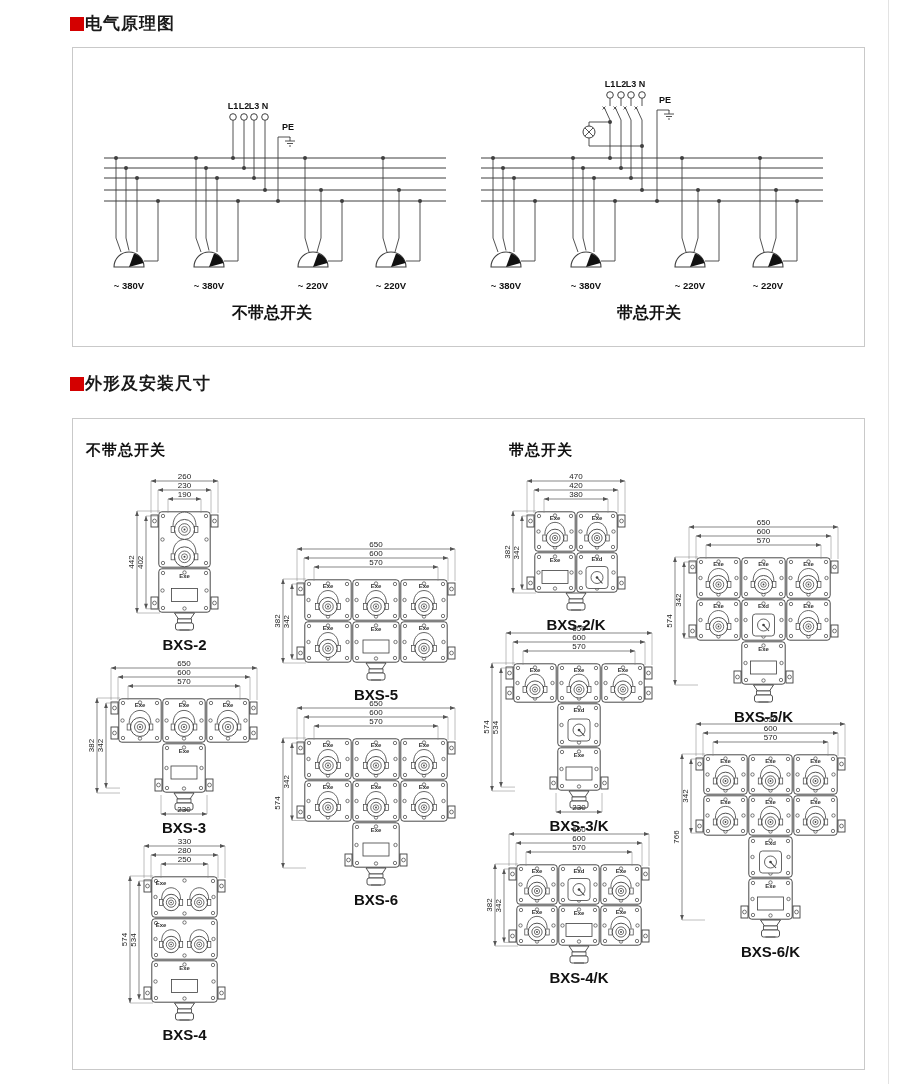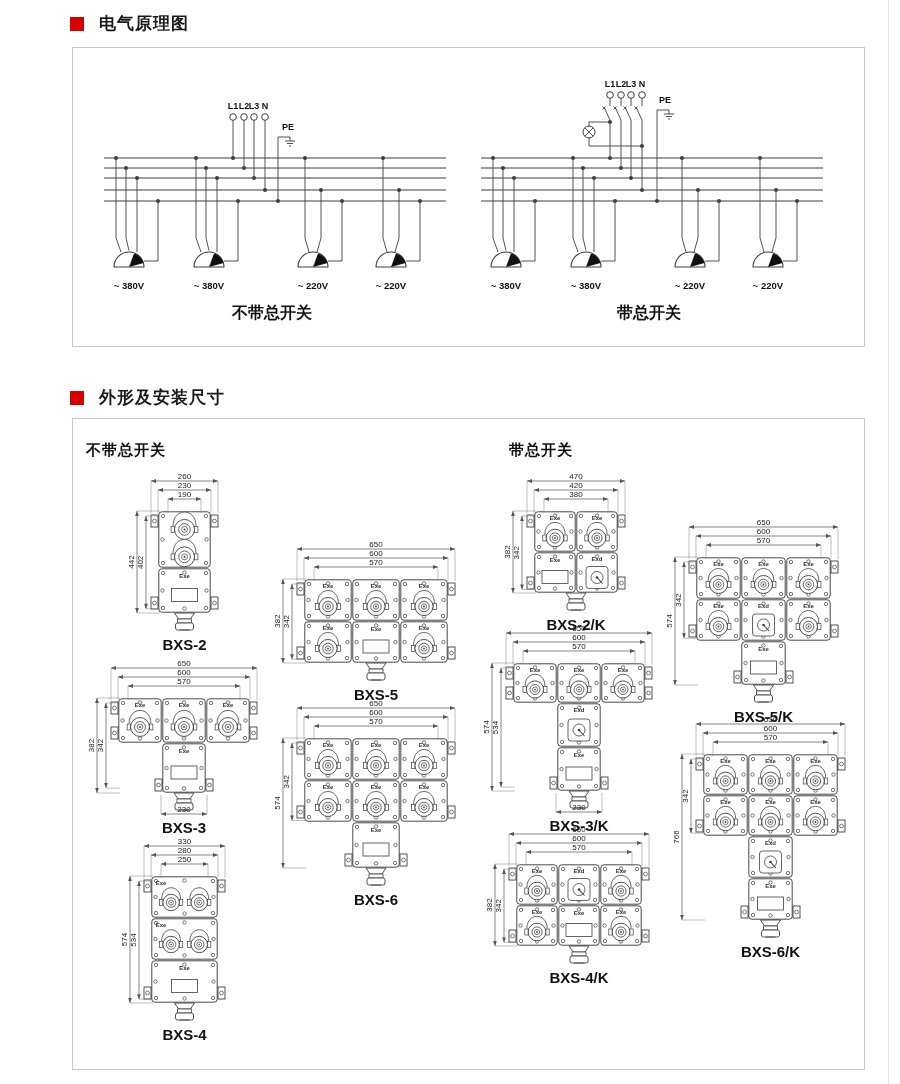--- a/index.html
+++ b/index.html
@@ -1,18 +1,18 @@
 <!DOCTYPE html>
 <html><head>
 <meta charset="utf-8">
 <style>
   html,body{margin:0;padding:0;background:#fff;}
   .page{position:relative;width:900px;height:1084px;background:#fff;overflow:hidden;
         font-family:"Liberation Sans",sans-serif;}
-  .heading{position:absolute;left:70px;display:flex;align-items:center;gap:15px;}
+  .heading{position:absolute;left:70px;display:flex;align-items:center;gap:1px;}
   .bullet{width:14px;height:14px;background:#d40000;flex:0 0 auto;}
   .heading-text{font-size:17px;font-weight:bold;color:#1a1a1a;letter-spacing:1px;}
   .panel{position:absolute;left:72px;width:791px;border:1px solid #c9c9c9;background:#fff;}
   .circ{position:absolute;top:14px;width:375px;height:280px;overflow:visible;}
   .col-label{position:absolute;font-size:15px;font-weight:bold;color:#111;letter-spacing:1px;}
   .unit-svg{position:absolute;overflow:visible;}
   svg text{font-family:"Liberation Sans",sans-serif;}
   .page-edge{position:absolute;top:0;left:888px;width:1px;height:1084px;background:#e3e3e3;}
 </style>
 </head>
@@ -220,21 +220,21 @@
         <circle cx="334" cy="139" r="2" fill="#3f3f3f"></circle>
         <line x1="334" y1="139" x2="334" y2="199" stroke="#3f3f3f" stroke-width="0.9" fill="none"></line>
         <line x1="334" y1="199" x2="320" y2="199" stroke="#3f3f3f" stroke-width="0.9" fill="none"></line>
         <path d="M 290 205 A 15 15 0 0 1 320 205 Z" stroke="#3f3f3f" fill="#fff" stroke-width="1.1"></path>
         <path d="M 305 205 L 310 191.5 A 15 15 0 0 1 319.5 201 L 305 205 Z" fill="#111"></path>
         <text x="305" y="227" font-size="9.5" fill="#111" text-anchor="middle" font-weight="bold">~ 220V</text>
         <text x="186" y="256" font-size="16" fill="#111" text-anchor="middle" font-weight="bold">带总开关</text>
       </svg>
   </div>
 
-  <div class="heading" style="top:386px;">
+  <div class="heading" style="top:372px;">
     <span class="bullet" style="background: rgb(212, 0, 0);"></span>
     <span class="heading-text">外形及安装尺寸</span>
   </div>
 
   <div class="panel" id="panel2" style="top:418px;height:650px;">
     <div class="col-label" style="left:13px;top:22px;">不带总开关</div>
     <div class="col-label" style="left:436px;top:22px;">带总开关</div>
     <div id="units">
         <svg class="unit-svg" viewBox="0 0 111 200" style="left: 39px; top: 50px; width: 111px; height: 200px;">
           <rect x="46.8" y="42.8" width="51.4" height="55.4" rx="3" stroke="#3f3f3f" fill="#fff" stroke-width="0.95"></rect>

